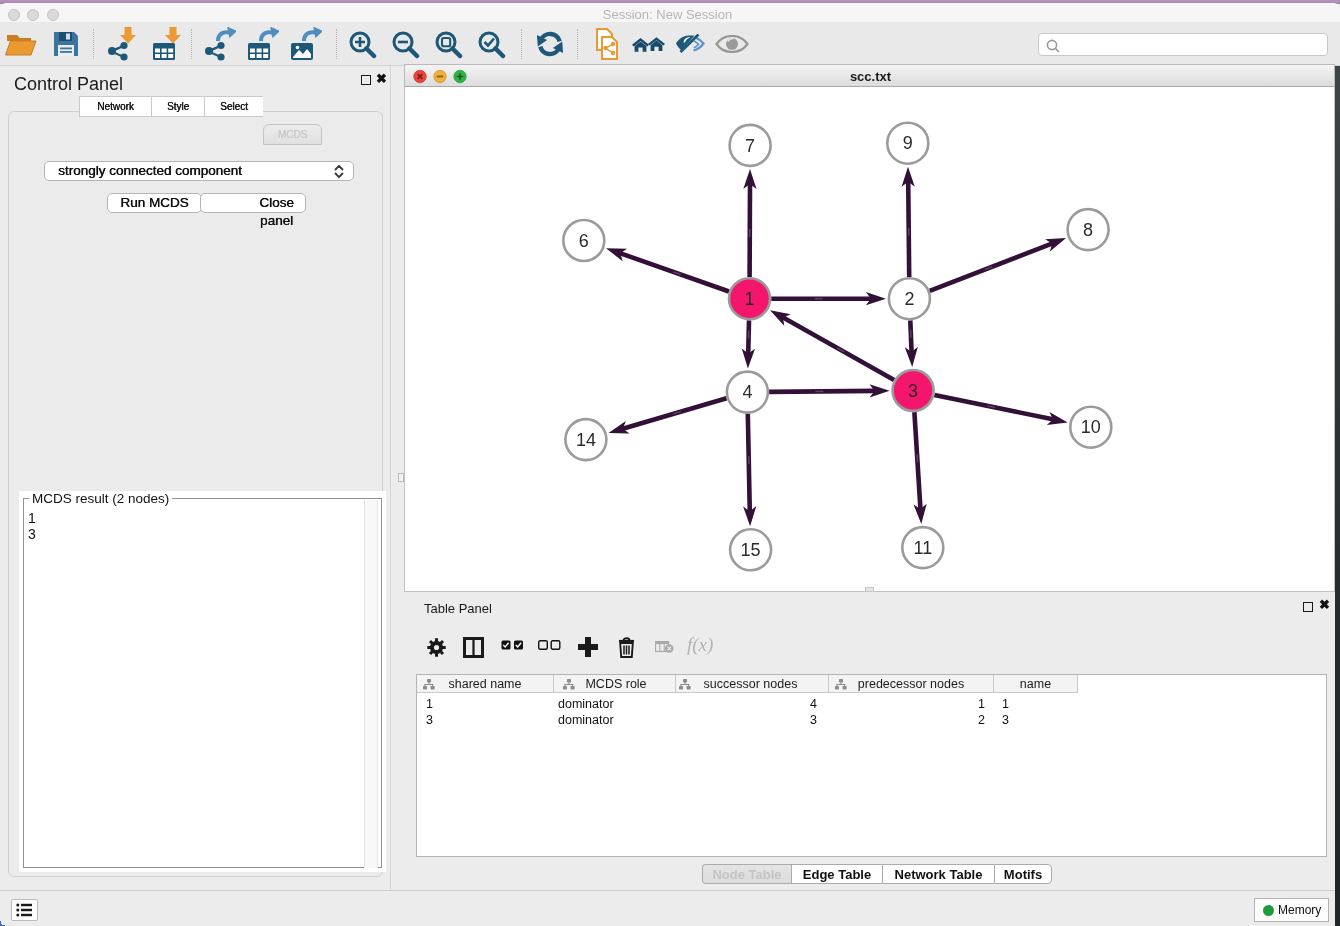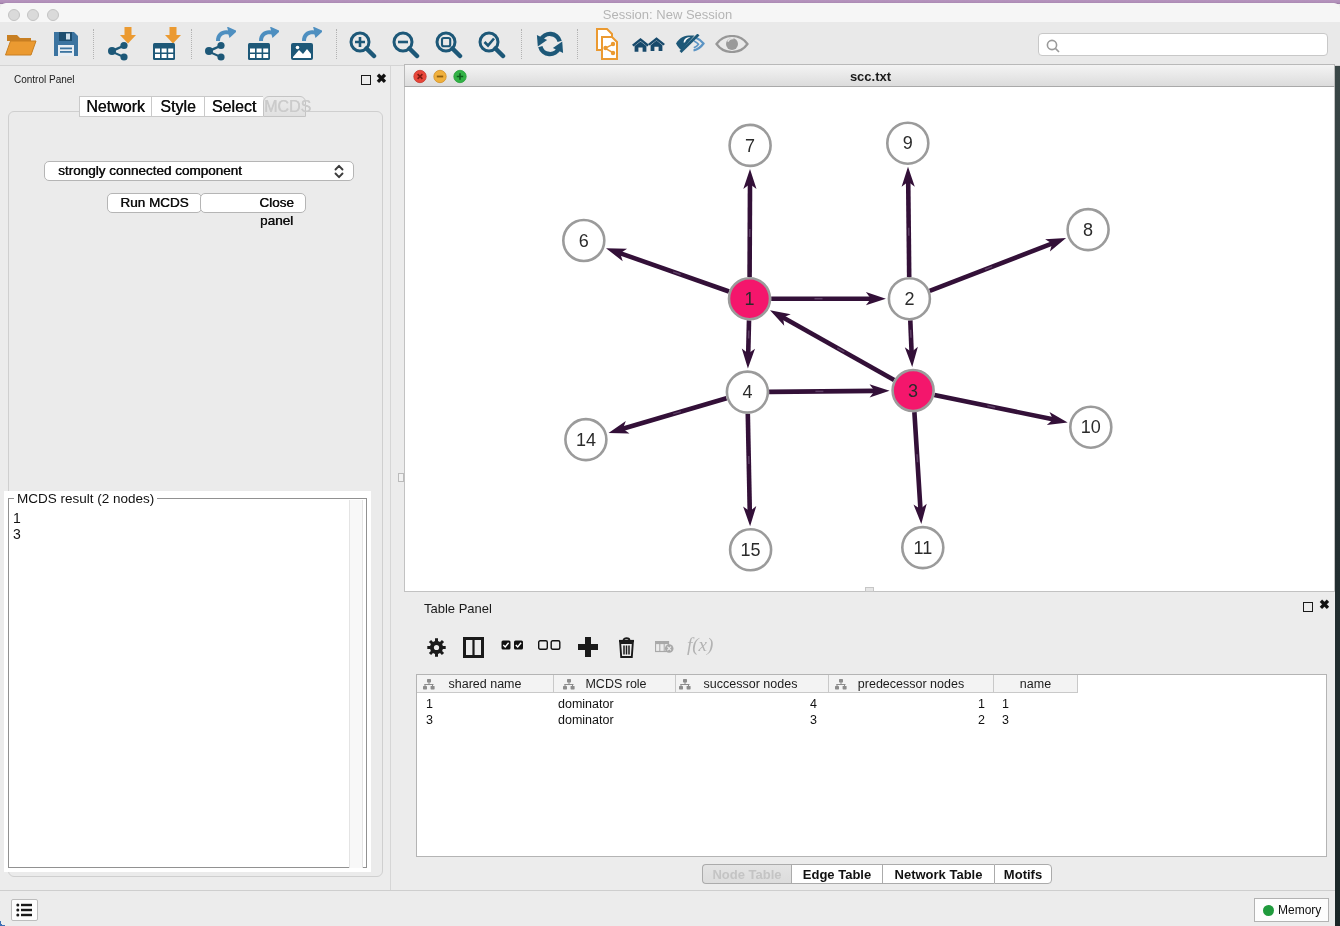--- a/index.html
+++ b/index.html
@@ -11,31 +11,31 @@
 #titlebar { left:0; top:3px; width:1340px; height:20px; background:#f6f6f6; border-radius:6px 6px 0 0; border-bottom:1px solid #d8d8d8; }
 .tl { position:absolute; width:12px; height:12px; border-radius:50%; top:6px; background:#dadada; border:1px solid #c3c3c3; }
 #title-text { position:absolute; top:4px; left:0; width:1335px; text-align:center; font-size:13px; color:#b5b5b5; }
 #toolbar { left:0; top:22px; width:1340px; height:44px; background:#e9e9e9; border-bottom:1px solid #d4d4d4; }
 .sep { position:absolute; top:7px; height:30px; width:0; border-left:1px dotted #b2b2b2; }
 .ticon { position:absolute; top:28px; }
 #searchbox { position:absolute; left:1038px; top:11px; width:290px; height:23px; background:#fff; border:1px solid #c8c8c8; border-radius:4px; }
 
 
 #cp { left:0; top:66px; width:391px; height:824px; background:#ececec; border-right:1px solid #d6d6d6; }
-#cp-title { position:absolute; left:14px; top:8px; font-size:10px; color:#1a1a1a; }
+#cp-title { position:absolute; left:14px; top:8px; font-size:18px; color:#1a1a1a; }
 .winbtn-sq { position:absolute; width:10px; height:10px; border:1.7px solid #1a1a1a; top:9px; }
 .winbtn-x { position:absolute; top:5px; font-size:13px; font-weight:bold; color:#111; }
 #cp-tabs { position:absolute; left:79px; top:30px; height:21px; display:flex; }
-.cptab { height:21px; background:#fff; border:1px solid #c9c9c9; border-right:none; font-size:16px; color:#111; text-align:center; line-height:20px; text-shadow:0.4px 0 0 #111; }
+.cptab { height:21px; background:#fff; border:1px solid #c9c9c9; border-right:none; font-size:10px; color:#111; text-align:center; line-height:20px; text-shadow:0.4px 0 0 #111; }
 .cptab.sel { background:linear-gradient(#ececec,#e0e0e0); color:#cbcbcb; border:1px solid #c4c4c4; border-radius:6px 6px 0 0; text-shadow:0.4px 0 0 #cbcbcb; }
 #cp-box { position:absolute; left:8px; top:45px; width:375px; height:766px; background:#ebebeb; border:1px solid #cfcfcf; border-radius:6px; }
 #opt-label { position:absolute; left:0; top:71px; width:391px; text-align:center; font-size:13.5px; color:#111; text-shadow:0.4px 0 0 #111; }
 #opt-select { position:absolute; left:44px; top:95px; width:310px; height:20px; background:#fff; border:1px solid #b5b5b5; border-radius:5px; font-size:13.5px; color:#111; line-height:18px; padding-left:13px; text-shadow:0.4px 0 0 #111; }
 .btn { position:absolute; height:20px; background:#fff; border:1px solid #b5b5b5; border-radius:5px; font-size:13.5px; color:#111; text-align:center; line-height:18px; top:127px; text-shadow:0.4px 0 0 #111; }
-#result-white { position:absolute; left:4px; top:425px; width:367px; height:381px; background:#fff; }
+#result-white { position:absolute; left:19px; top:425px; width:367px; height:381px; background:#fff; }
 #result-fs { position:absolute; left:4px; top:7px; width:359px; height:370px; border:1px solid #919191; }
 #result-legend { position:absolute; left:5px; top:-8px; background:#fff; padding:0 3px; font-size:13.5px; color:#111; }
 #result-scroll { position:absolute; right:3px; top:1px; width:14px; height:368px; background:#f8f8f8; border-left:1px solid #e4e4e4; border-right:1px solid #e4e4e4; }
 #result-text { position:absolute; left:4px; top:12px; font-size:14px; color:#111; line-height:15.5px; }
 
 
 #netwin { left:404px; top:64px; width:931px; height:528px; }
 #net-titlebar { position:absolute; left:0; top:0; width:931px; height:23px; background:linear-gradient(#f4f4f4,#dcdcdc); border:1px solid #b9b9b9; border-bottom:1px solid #a9a9a9; }
 #net-title { position:absolute; top:4px; left:0; width:931px; text-align:center; font-size:13px; font-weight:bold; color:#1a1a1a; }
 #canvas { position:absolute; left:0; top:23px; width:931px; height:505px; background:#fff; border:1px solid #c2c2c2; border-top:none; }
@@ -236,21 +236,21 @@
 
 <div class="abs" id="cp">
   <div id="cp-title">Control Panel</div>
   <div class="winbtn-sq" style="left:361px;"></div>
   <div class="winbtn-x" style="left:376px;">✖</div>
   <div id="cp-box"></div>
   <div id="cp-tabs">
     <div class="cptab" style="width:72px;">Network</div>
     <div class="cptab" style="width:53px;">Style</div>
     <div class="cptab" style="width:59px;">Select</div>
-    <div class="cptab sel" style="width:43px;">MCDS</div>
+    <div class="cptab sel" style="width:59px;margin-top:28px;">MCDS</div>
   </div>
   <div id="opt-select">strongly connected component
     <svg style="position:absolute; right:8px; top:2px;" width="12" height="15" viewBox="0 0 12 15">
       <path d="M2.5 5.5 L6 1.8 L9.5 5.5 M2.5 9.5 L6 13.2 L9.5 9.5" fill="none" stroke="#3c3c3c" stroke-width="1.9" stroke-linecap="round" stroke-linejoin="round"></path>
     </svg>
   </div>
   <div class="btn" style="left:107px; width:95px;">Run MCDS</div>
   <div class="btn" style="left:200px; width:106px;padding-left:47px;">Close panel</div>
   <div id="result-white">
     <div id="result-fs">

